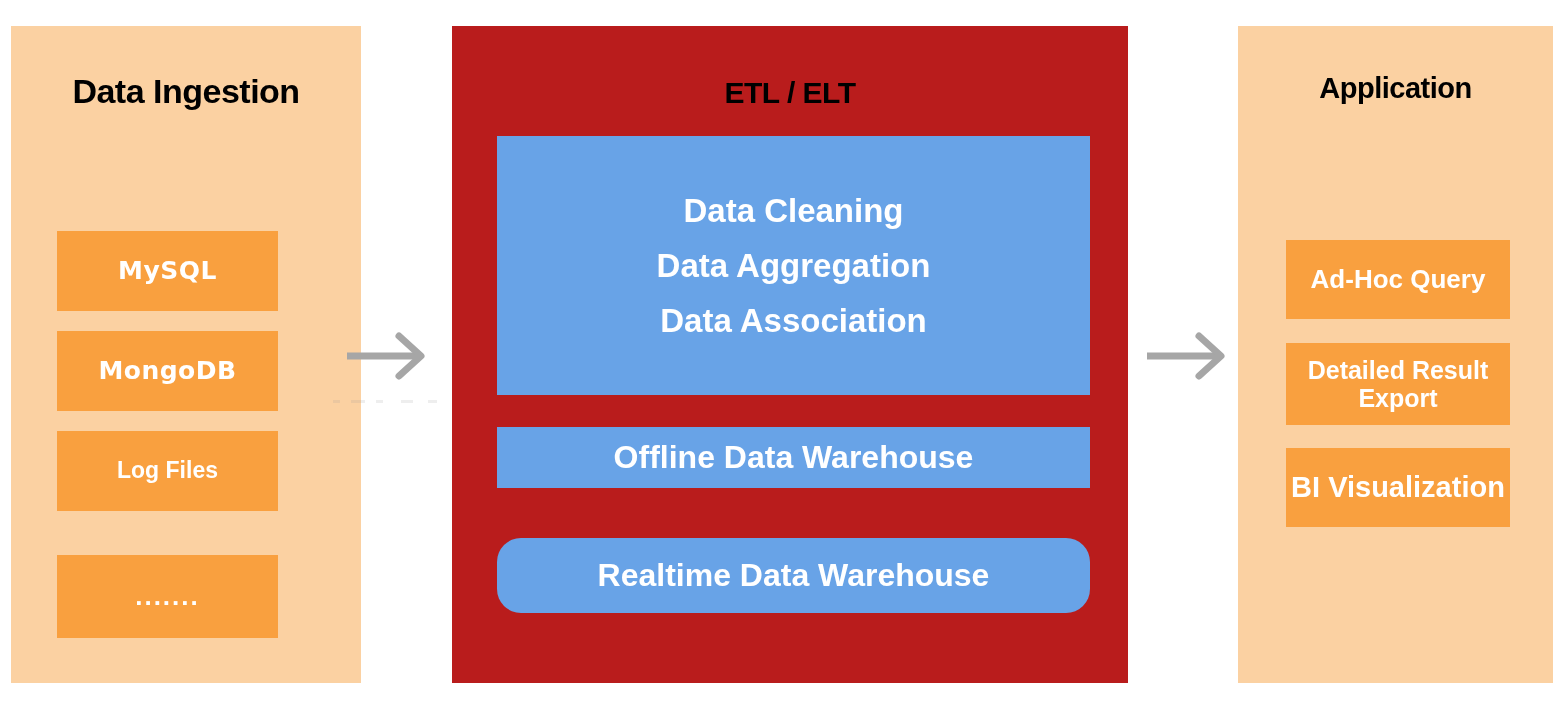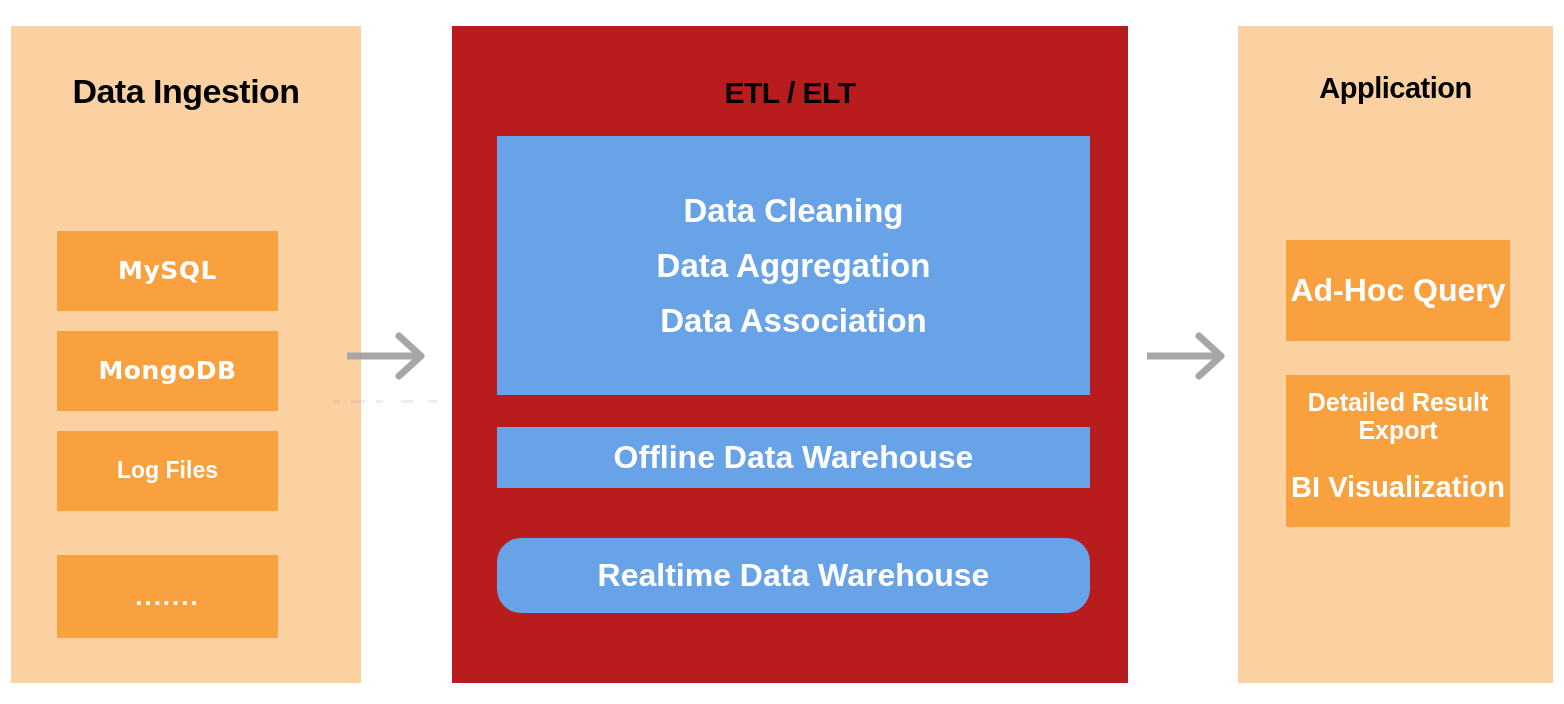--- a/index.html
+++ b/index.html
@@ -44,22 +44,22 @@
   
   #box-transform{left:45px;width:593px;top:102px;height:259px;
                  flex-direction:column;gap:0;margin-top:8px;}
   #box-transform .line{font-size:33px;line-height:1;margin:11px 0;}
   #box-offline-dw{left:45px;width:593px;top:401px;height:61px;font-size:32px;}
   #box-realtime-dw{left:45px;width:593px;top:512px;height:75px;font-size:32px;border-radius:24px;}
 
   
   .rbox{left:48px;width:224px;}
   #box-data-query{top:114px;height:80px;font-size:26px;}
-  #box-adhoc-query{top:214px;height:101px;font-size:32px;}
-  #box-detailed-result-export{top:317px;height:82px;font-size:25px;margin-top:32px;}
+  #box-adhoc-query{top:214px;height:79px;font-size:26px;}
+  #box-detailed-result-export{top:317px;height:82px;font-size:25px;}
   #box-bi-visualization{top:422px;height:79px;font-size:29px;}
 
   
   .arrow{position:absolute;top:330px;width:86px;height:52px;}
   #arrow-ingestion-etl{left:345px;}
   #arrow-etl-application{left:1145px;}
   .arrow svg{display:block;}
 
   .ghost{position:absolute;left:333px;top:396px;width:110px;height:12px;
          opacity:0.16;}

